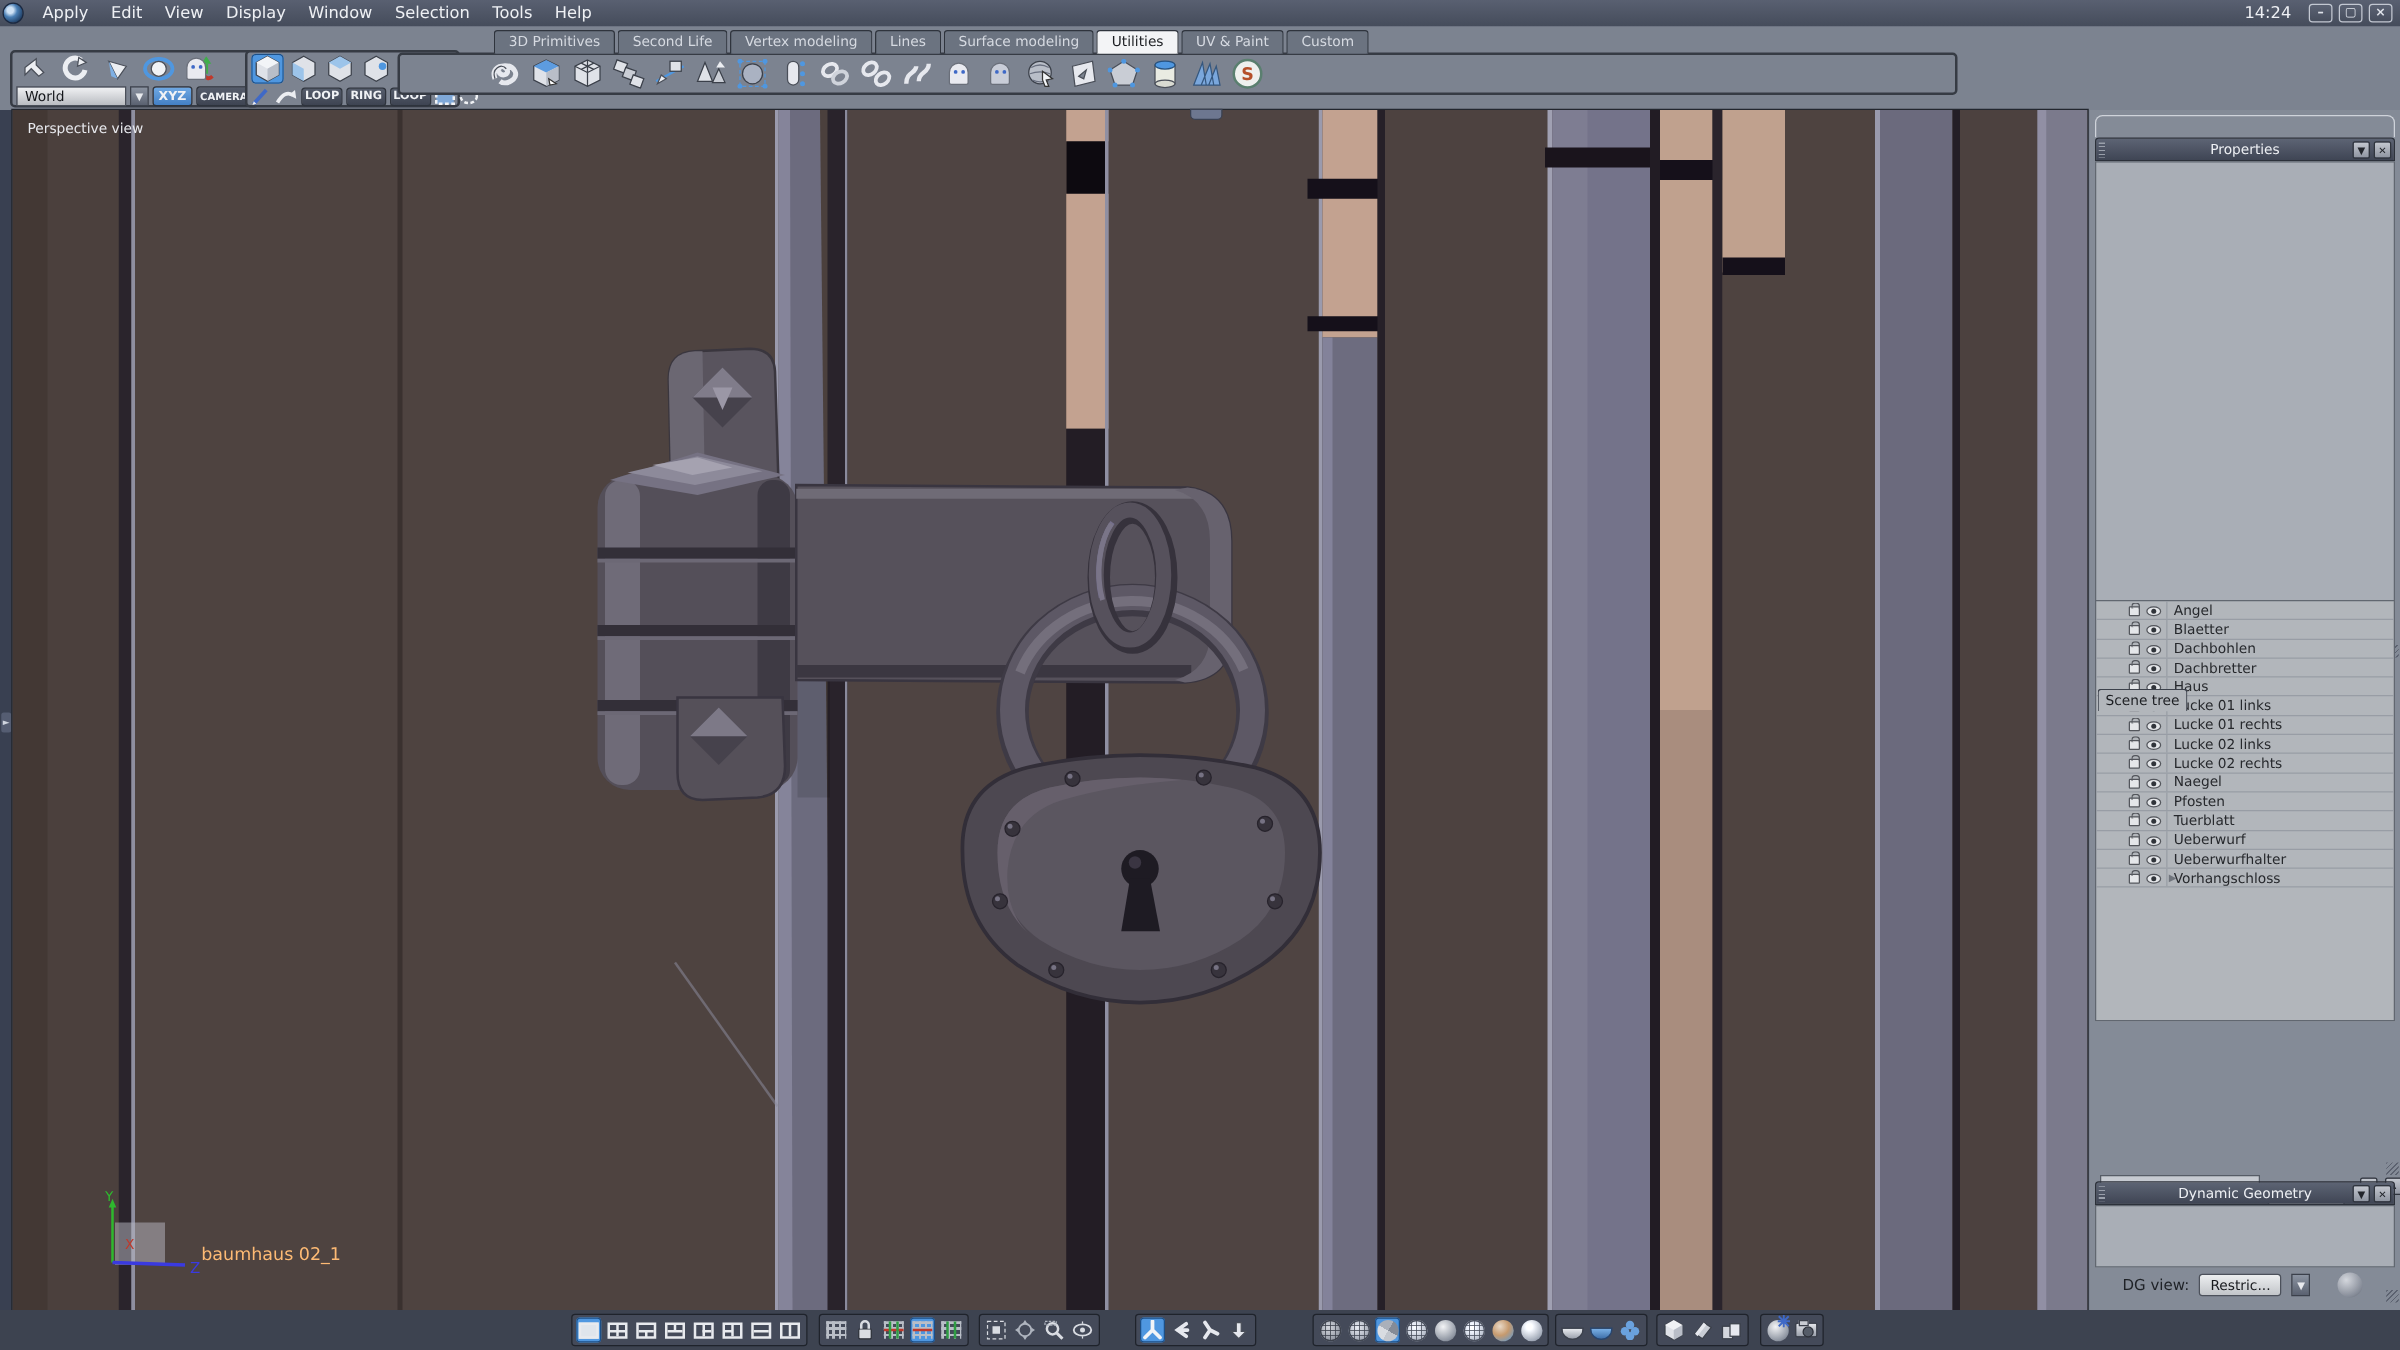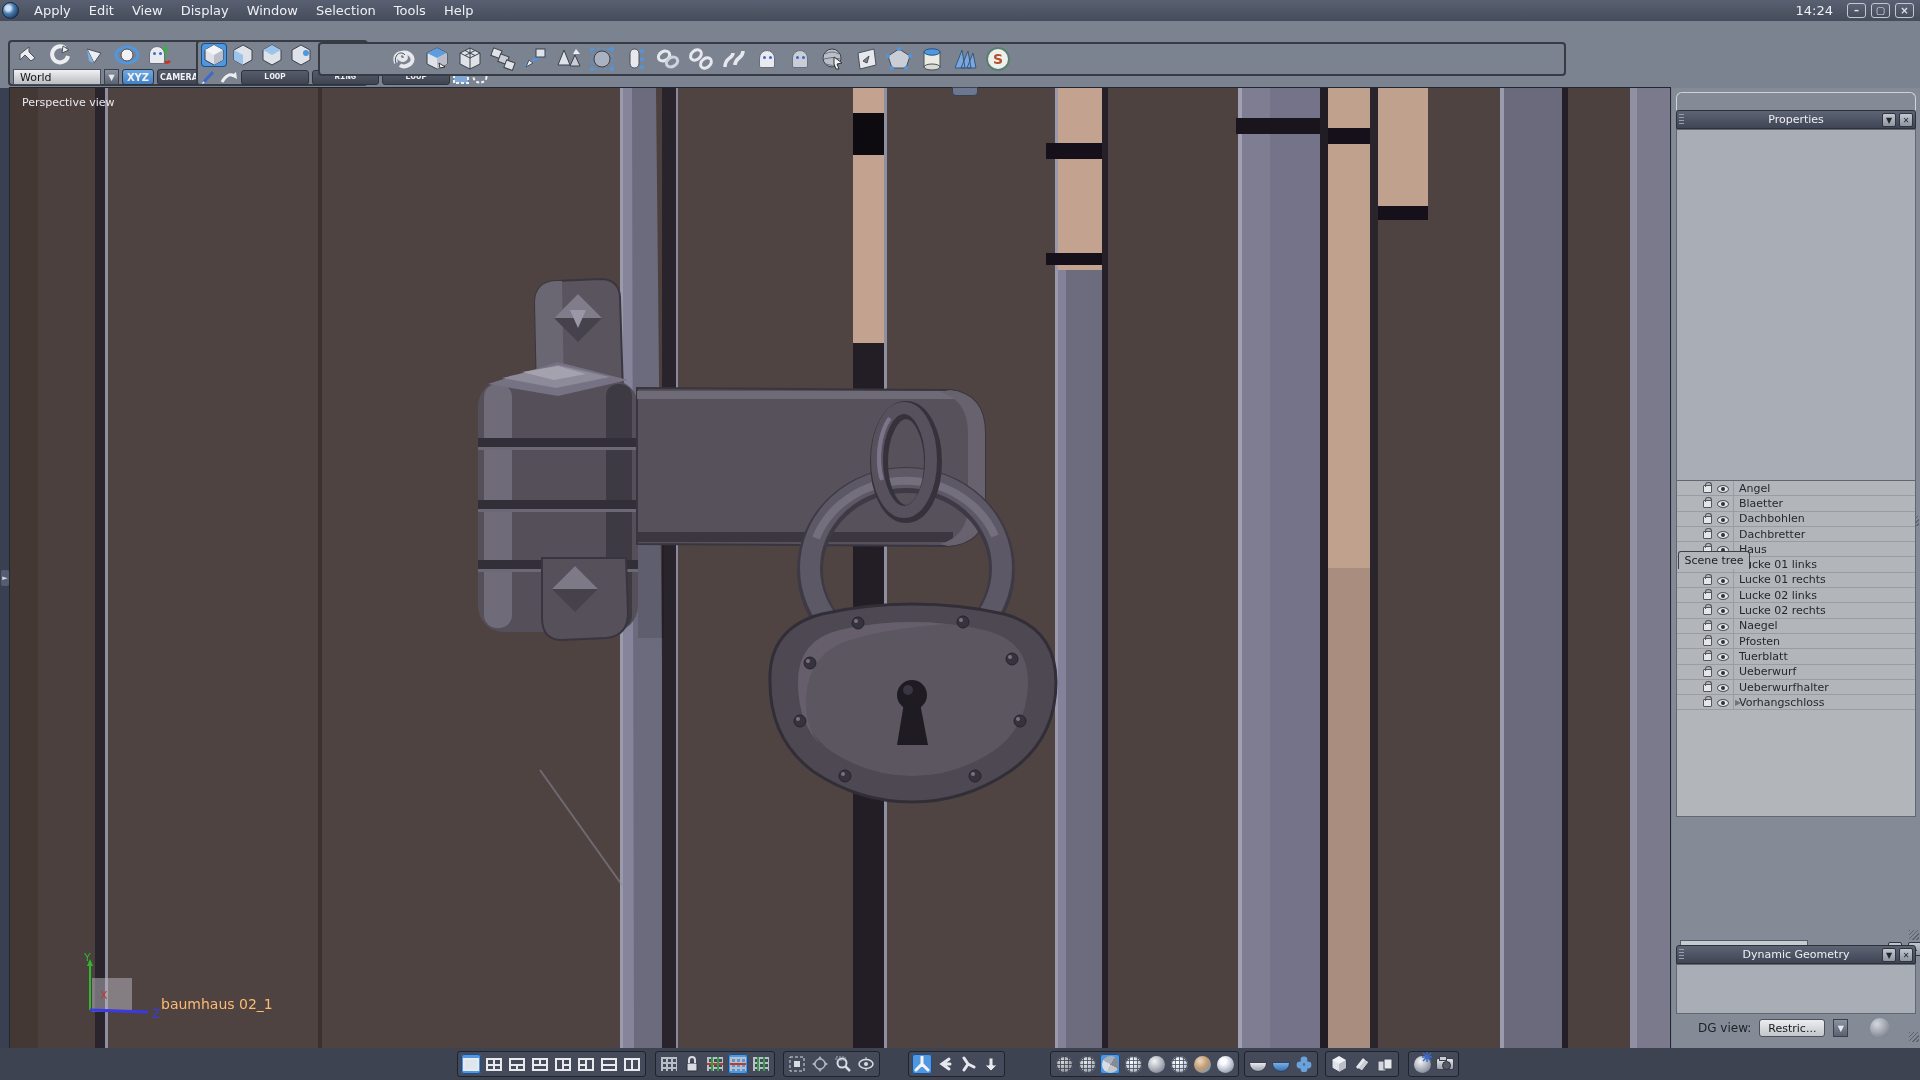--- a/index.html
+++ b/index.html
@@ -36,21 +36,21 @@
   .ic26.sel { background:#4f97e0; box-shadow:inset 0 0 0 1px #1d4f86; }
   .ic28 { width:28px; height:28px; }
   .selgrid { width:88px; height:16px; background:linear-gradient(#f0f1f3,#b9bcc1);
     border:1px solid #4a4f59; font-size:11px; color:#14161a; display:flex; align-items:center; padding-left:6px; }
   .selarrow { width:15px; height:16px; background:linear-gradient(#8b93a1,#5a6170); border:1px solid #3b404b;
     color:#e8eaee; font-size:8px; display:flex; align-items:center; justify-content:center; }
   .minibtn { height:16px; border:1px solid #2e333c; border-radius:3px; color:#f0f2f5; font-weight:bold;
     display:flex; align-items:center; justify-content:center; background:linear-gradient(#555c6b,#3e4452); }
   .xyz { width:32px; font-size:10px; background:linear-gradient(#6fa9e4,#437fc4); }
   .camera { width:44px; font-size:8px; }
-  .tbtn { font-size:9px; padding:0 22px; height:15px;font-family:Liberation Mono, monospace; }
+  .tbtn { font-size:9px; padding:0 2px; height:15px; }
   .ghost { width:16px; height:18px; background:#e9eaf0; border:1px solid #6a6f7a;
     border-radius:8px 8px 2px 2px; position:relative; }
   .ghost:before { content:""; position:absolute; left:3px; top:5px; width:3px; height:3px; border-radius:50%; background:#3f69c7; box-shadow:6px 0 0 #3f69c7; }
 
   
   .viewport { position:absolute; left:10px; top:88px; width:1660px; height:960px; background:#4b403d; outline:1px solid #22262e; }
   .vp-label { position:absolute; left:12px; top:8px; color:#e8e9ee; font-size:11px; z-index:4; }
   .vp-handle-top { position:absolute; left:942px; top:-1px; width:26px; height:9px; background:#6d7790; border:1px solid #3a4152; border-radius:0 0 4px 4px; z-index:4; }
   .leftstrip { position:absolute; left:0; top:88px; width:10px; height:960px; background:#394051; }
   .leftstrip .grab { position:absolute; left:1px; top:482px; width:8px; height:16px; background:#555d72; color:#cfd4de; font-size:7px; line-height:16px; text-align:center; border-radius:2px; }
@@ -125,20 +125,30 @@
   <span class="menu-item">Help</span>
   <span class="clock">14:24</span>
   <div class="winbtns">
     <div class="winbtn">–</div>
     <div class="winbtn">▢</div>
     <div class="winbtn">×</div>
   </div>
 </div>
 
 <div class="toolbar">
+  <div class="tabsrow">
+    <div class="tab">3D Primitives</div>
+    <div class="tab">Second Life</div>
+    <div class="tab">Vertex modeling</div>
+    <div class="tab">Lines</div>
+    <div class="tab">Surface modeling</div>
+    <div class="tab active">Utilities</div>
+    <div class="tab">UV &amp; Paint</div>
+    <div class="tab">Custom</div>
+  </div>
 
   <div class="tpanel pA">
     <div class="row">
       <span class="icon ic24">
         <svg width="24" height="22">
             <polygon points="4,10 13,3 13,8 19,14 15,17 9,11 4,16" fill="#eceef2" stroke="#4a4f59"></polygon>
           </svg>
         </span>
       <span class="icon ic24">
         <svg width="24" height="22">

